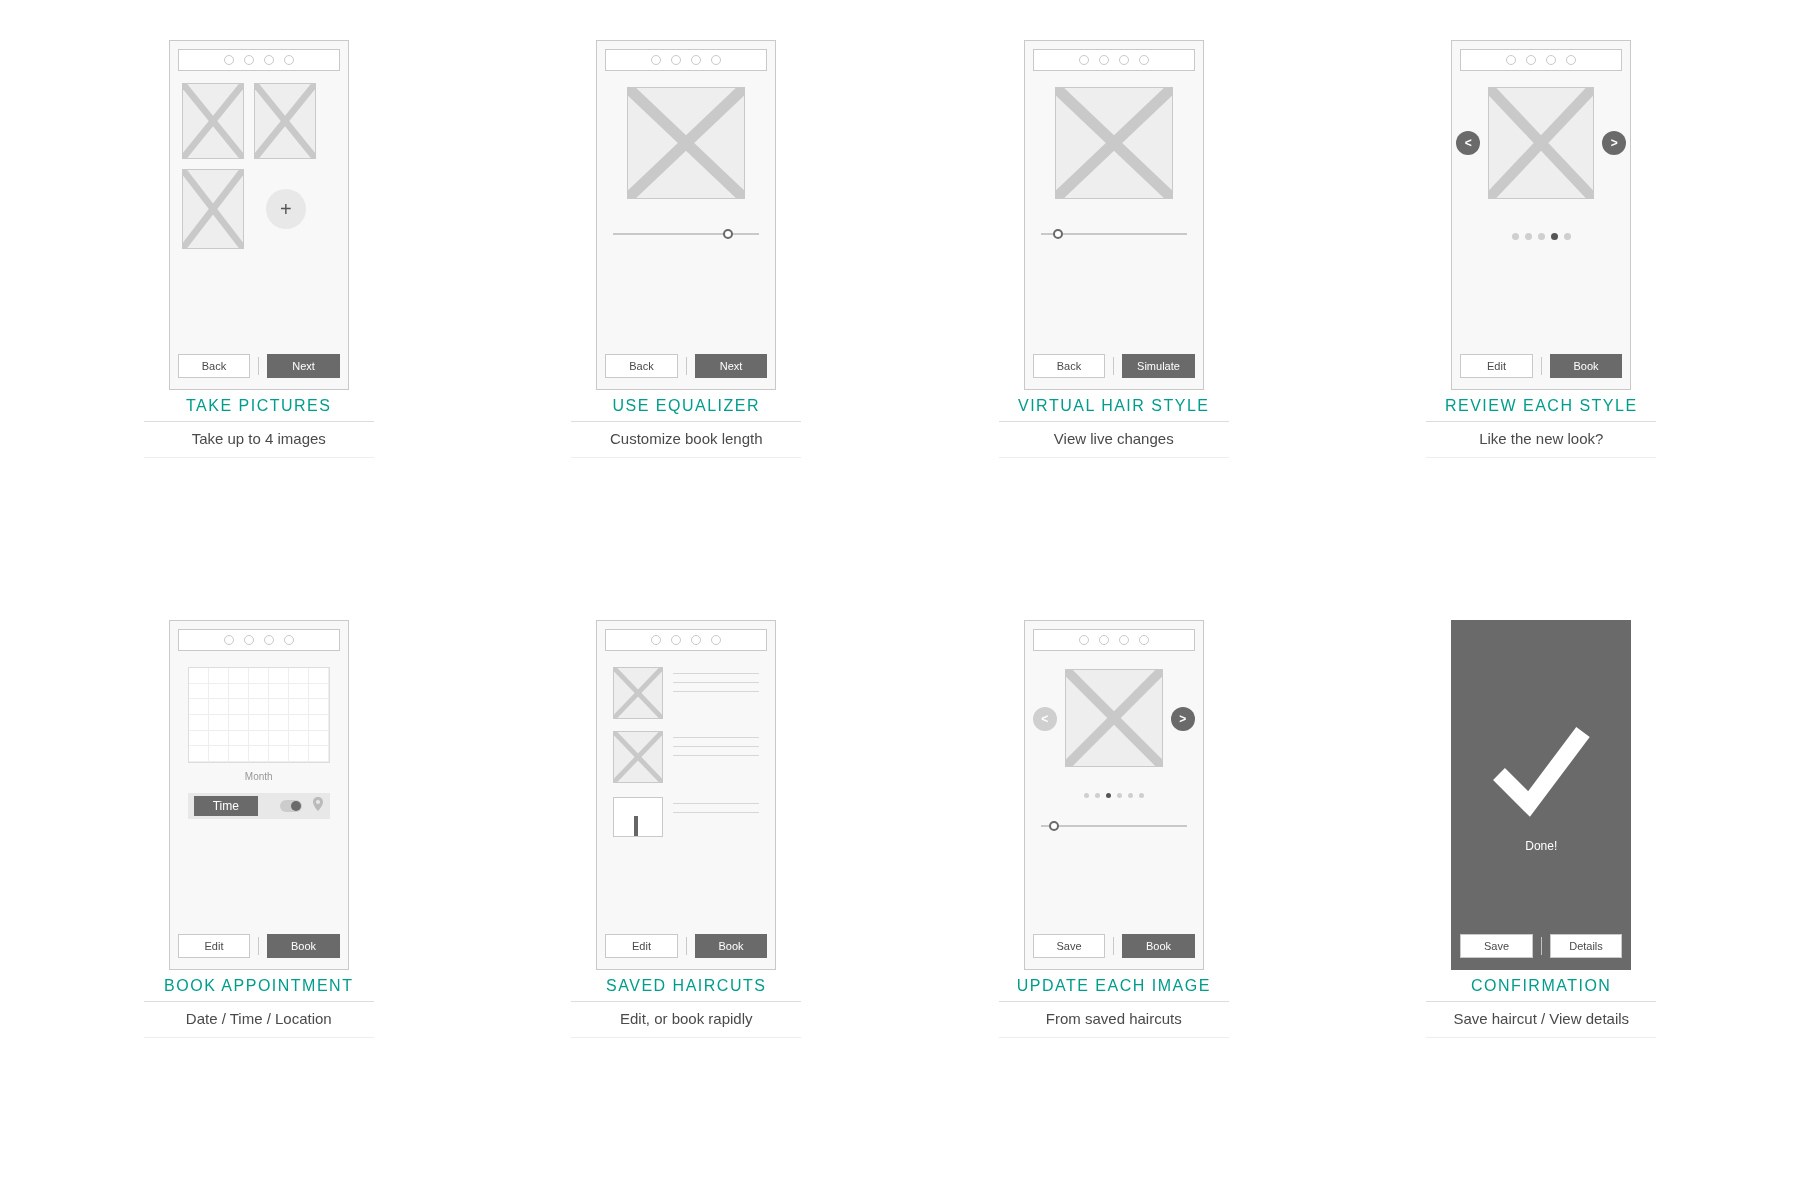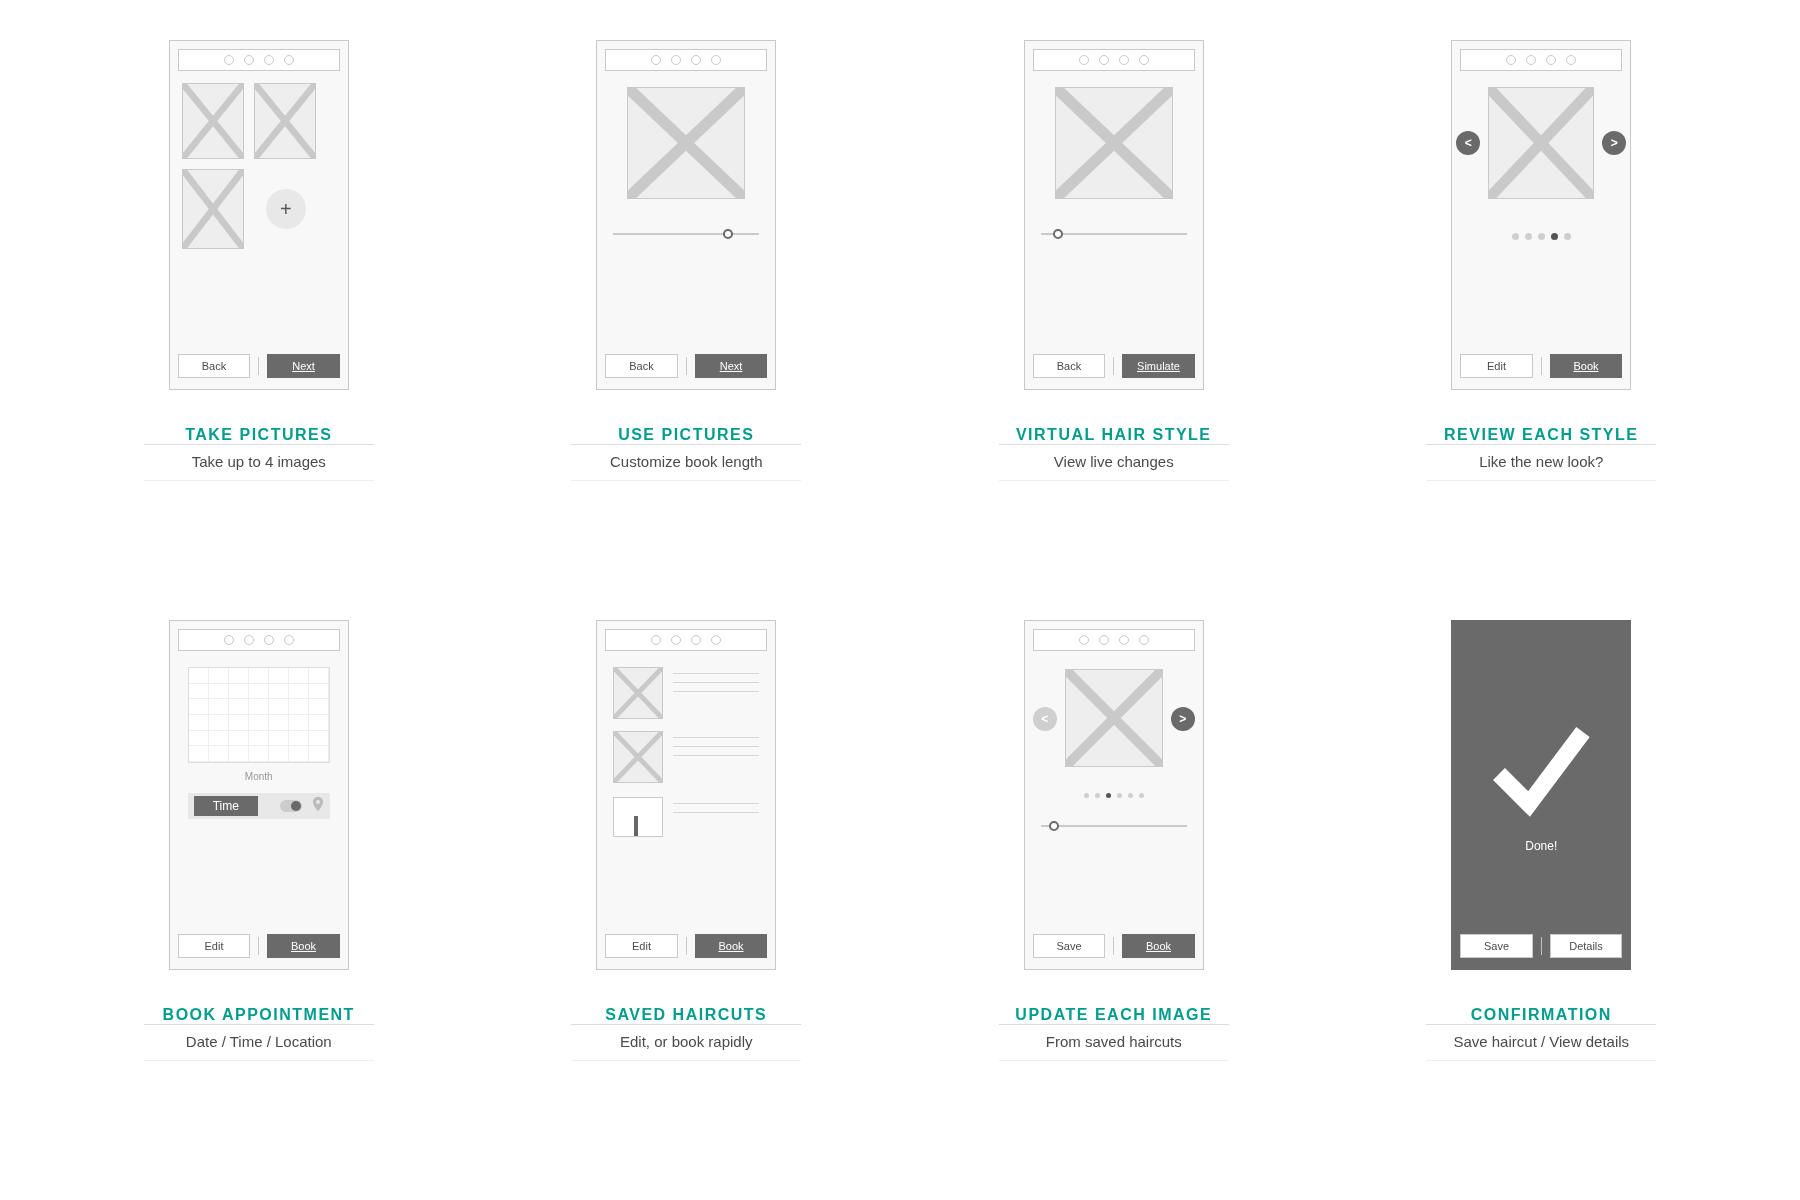--- a/index.html
+++ b/index.html
@@ -46,21 +46,21 @@
   }
   .dot-hollow{width:10px;height:10px;border:1px solid var(--gray-border);border-radius:50%;}
   .body{flex:1;position:relative;}
   .footer{
     height:30px;display:flex;align-items:center;gap:8px;justify-content:center;
   }
   .btn{
     flex:1;height:24px;font-size:11px;display:flex;align-items:center;justify-content:center;
     border:1px solid var(--gray-border);background:#fff;color:var(--text);
   }
-  .btn.primary{background:var(--gray-mid);color:#fff;border-color:var(--gray-mid);text-decoration:underline;}
+  .btn.primary{background:var(--gray-mid);color:#fff;border-color:var(--gray-mid);}
   .btn-sep{width:1px;height:18px;background:var(--gray-border);}
   .phone.dark .btn{background:#fff;color:var(--text);}
   .phone.dark .btn-sep{background:rgba(255,255,255,.6);}
 
   
   .ph{position:absolute;border:1px solid var(--gray-border);background:#eee;}
   .ph svg{width:100%;height:100%;display:block;}
   .ph line{stroke:var(--gray-border);stroke-width:1;}
 
   
@@ -101,22 +101,22 @@
   .toggle{display:inline-block;width:22px;height:12px;border-radius:6px;background:#ccc;position:relative;}
   .toggle::after{content:"";position:absolute;right:1px;top:1px;width:10px;height:10px;border-radius:50%;background:var(--gray-mid);}
   .pin{display:inline-block;color:#bbb;}
 
   
   .lines{position:absolute;}
   .lines div{height:1px;background:#d7d7d7;margin-bottom:8px;}
 
   
   .title{
-    color:var(--teal);font-weight:700;font-size:16px;letter-spacing:1.5px;
-    border-bottom:1px solid #ddd;margin-top:36px;width:230px;text-align:center;
+    color:var(--teal);font-weight:400;font-size:16px;letter-spacing:1.5px;
+    border-bottom:1px solid #ddd;padding-bottom:6px;margin-top:7px;width:230px;text-align:center;
   }
   .subtitle{
     font-size:15px;border-bottom:1px solid #eee;padding:8px 0 10px 0;width:230px;text-align:center;
   }
 </style>
 </head>
 <body>
 
 <div class="grid">
 
@@ -179,21 +179,21 @@
         <div class="slider" style="top:150px">
           <div class="thumb" style="left:110px"></div>
         </div>
       </div>
       <div class="footer">
         <div class="btn">Back</div>
         <div class="btn-sep"></div>
         <div class="btn primary">Next</div>
       </div>
     </div>
-    <div class="title">USE PICTURES</div>
+    <div class="title">USE EQUALIZER</div>
     <div class="subtitle">Customize book length</div>
   </div>
 
   <div class="cell">
     <div class="phone">
       <div class="topbar">
         <span class="dot-hollow"></span>
           <span class="dot-hollow"></span>
           <span class="dot-hollow"></span>
           <span class="dot-hollow"></span>

